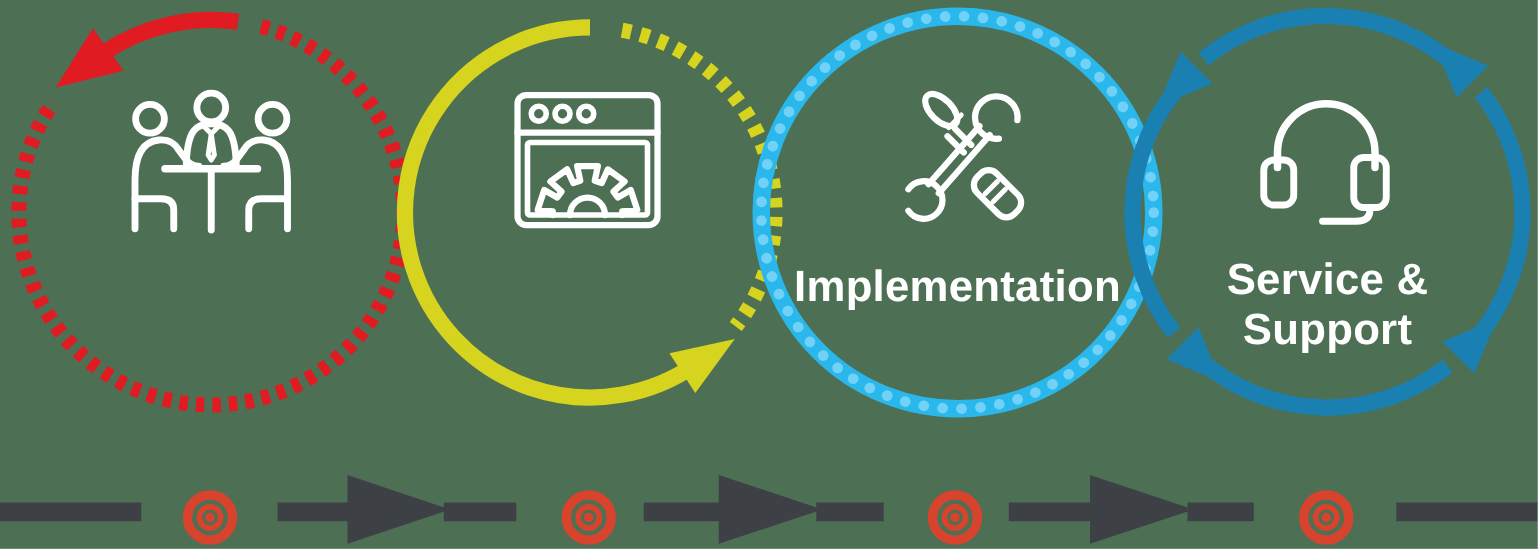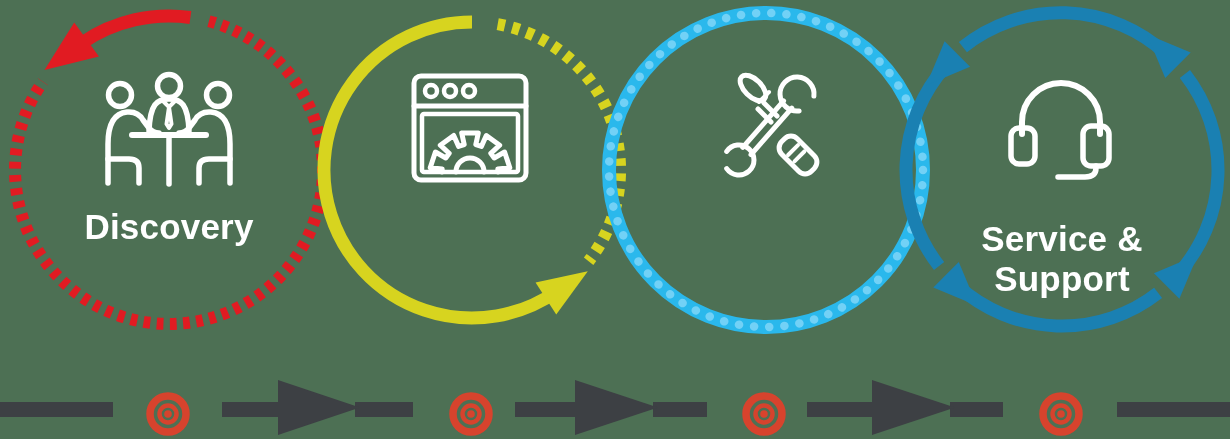--- a/index.html
+++ b/index.html
@@ -155,17 +155,17 @@
 
   <div class="icon" style="left:1001px; top:64px;">
     <svg width="120" height="120" viewBox="0 0 120 120" fill="none" stroke="#ffffff" stroke-width="5.5" stroke-linecap="round" stroke-linejoin="round">
       <path d="M21,70 V58 A39,39 0 0 1 99,58 V70" stroke-width="6"></path>
       <rect x="10" y="64" width="24" height="36" rx="8"></rect>
       <rect x="82" y="62" width="26" height="40" rx="8"></rect>
       <path d="M95,102 V104 Q95,113 84,113 H57"></path>
     </svg>
   </div>
 
-  <div class="step-label" style="left:9px;   top:207px;">Discovery</div>
-  <div class="step-label" style="left:902px; top:219px;">Service &amp;
+  <div class="step-label" style="left:606px; top:210px;">Implementation</div>
+  <div class="step-label" style="left:902px; top:204px;">Service &amp;
 Support</div>
 
 </div>
 
 </body></html>

